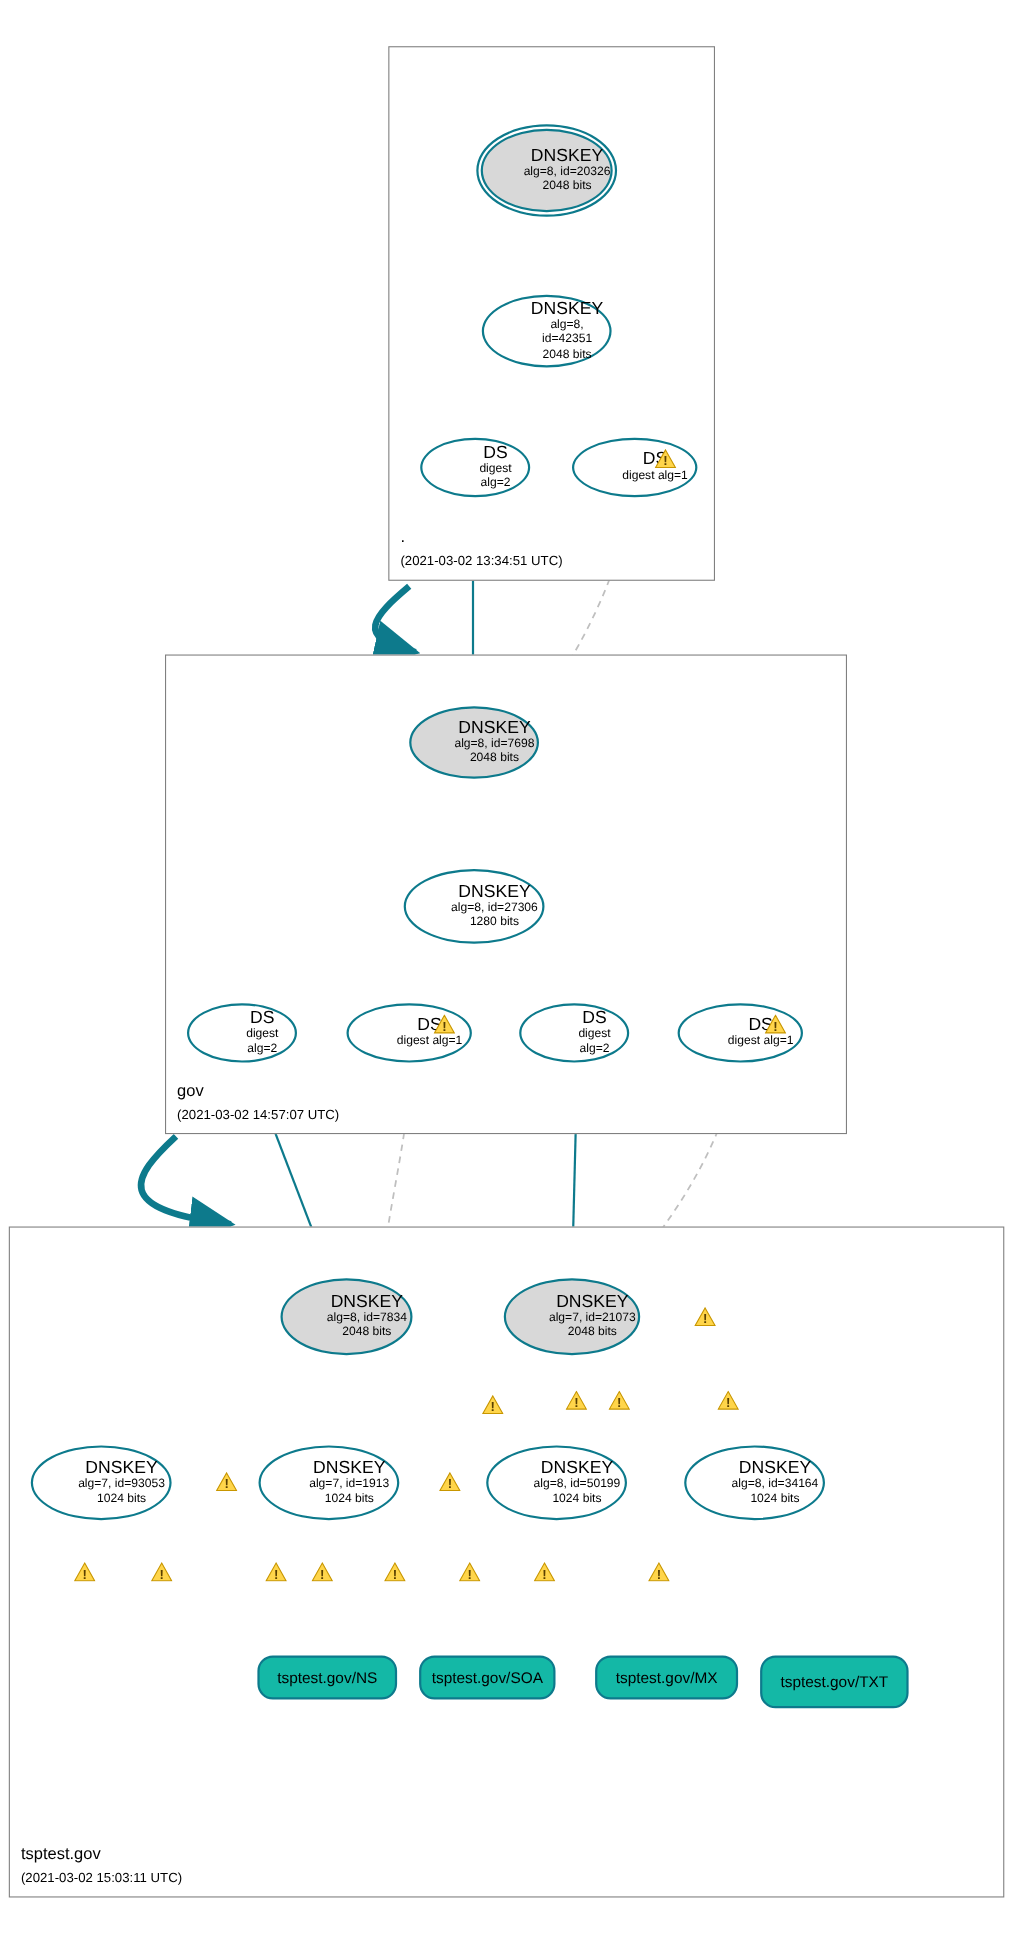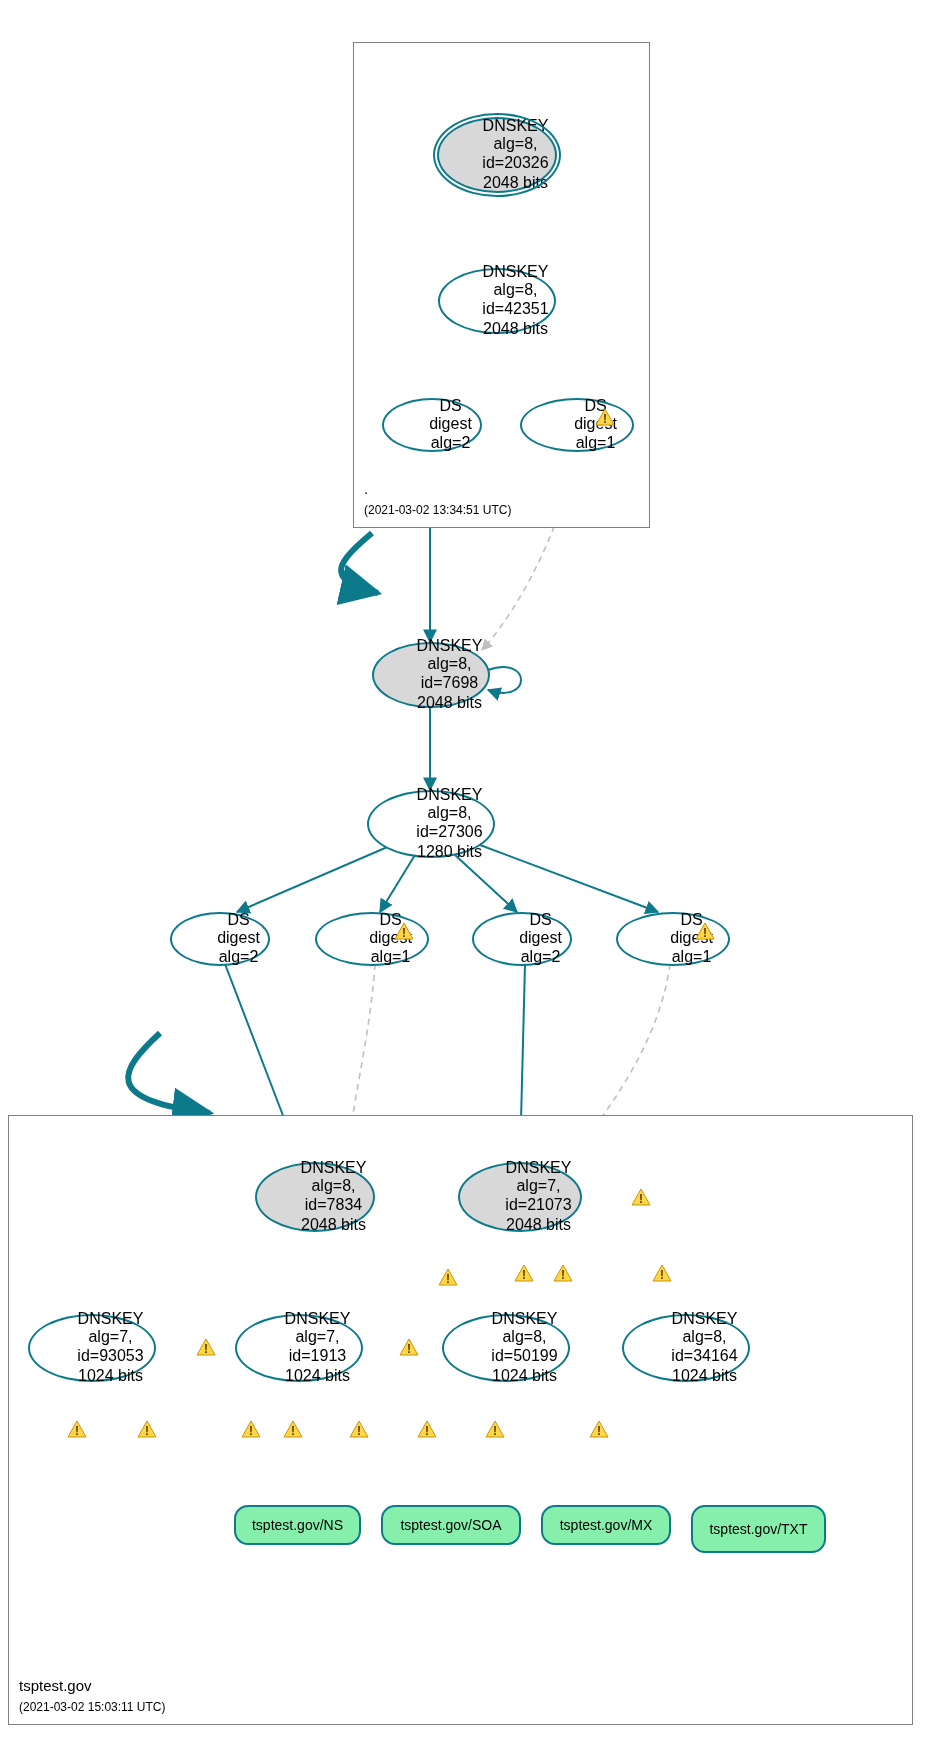--- a/index.html
+++ b/index.html
@@ -58,28 +58,28 @@
     left: -6px; top: -6px; right: -6px; bottom: -6px;
     border: 2px solid #0d7a8c;
     border-radius: 50%;
   }
   .node .title {
     font-size: 16px;
     font-weight: 400;
     line-height: 1.0;
   }
   .node .sub {
-    font-size: 16px;
+    font-size: 11px;
     line-height: 1.2;
   }
   .rrnode {
     position: absolute;
     border: 2px solid #0d7a8c;
     border-radius: 14px;
-    background: #86efac;
+    background: #14b8a6;
     text-align: center;
     display: flex;
     align-items: center;
     justify-content: center;
     font-size: 14px;
     box-sizing: border-box;
   }
   .warn {
     position: absolute;
     width: 22px;
@@ -178,20 +178,28 @@
 
   <div class="zone" style="left:353px; top:42px; width:297px; height:486px;">
     <div class="zone-label" style="bottom:30px;">
       <div class="zone-name">.</div>
     </div>
     <div class="zone-label" style="bottom:10px;">
       <div class="zone-time">(2021-03-02 13:34:51 UTC)</div>
     </div>
   </div>
 
+  <div class="zone" style="left:150px; top:595px; width:620px; height:436px;">
+    <div class="zone-label" style="bottom:30px;">
+      <div class="zone-name">gov</div>
+    </div>
+    <div class="zone-label" style="bottom:10px;">
+      <div class="zone-time">(2021-03-02 14:57:07 UTC)</div>
+    </div>
+  </div>
 
   <div class="zone" style="left:8px; top:1115px; width:905px; height:610px;">
     <div class="zone-label" style="bottom:30px;">
       <div class="zone-name">tsptest.gov</div>
     </div>
     <div class="zone-label" style="bottom:10px;">
       <div class="zone-time">(2021-03-02 15:03:11 UTC)</div>
     </div>
   </div>
 
@@ -274,21 +282,21 @@
   </div>
   <div class="node" style="left:622px; top:1314px; width:128px; height:68px;">
     <div class="title">DNSKEY</div>
     <div class="sub">alg=8, id=34164</div>
     <div class="sub">1024 bits</div>
   </div>
 
   <div class="rrnode" style="left:234px; top:1505px; width:127px; height:40px;">
     <span>tsptest.gov/NS</span>
   </div>
-  <div class="rrnode" style="left:381px; top:1505px; width:140px; height:40px;">
+  <div class="rrnode" style="left:381px; top:1505px; width:124px; height:40px;">
     <span>tsptest.gov/SOA</span>
   </div>
   <div class="rrnode" style="left:541px; top:1505px; width:130px; height:40px;">
     <span>tsptest.gov/MX</span>
   </div>
   <div class="rrnode" style="left:691px; top:1505px; width:135px; height:48px;">
     <span>tsptest.gov/TXT</span>
   </div>
 
   <div class="warn" style="left:594px; top:408px;">

